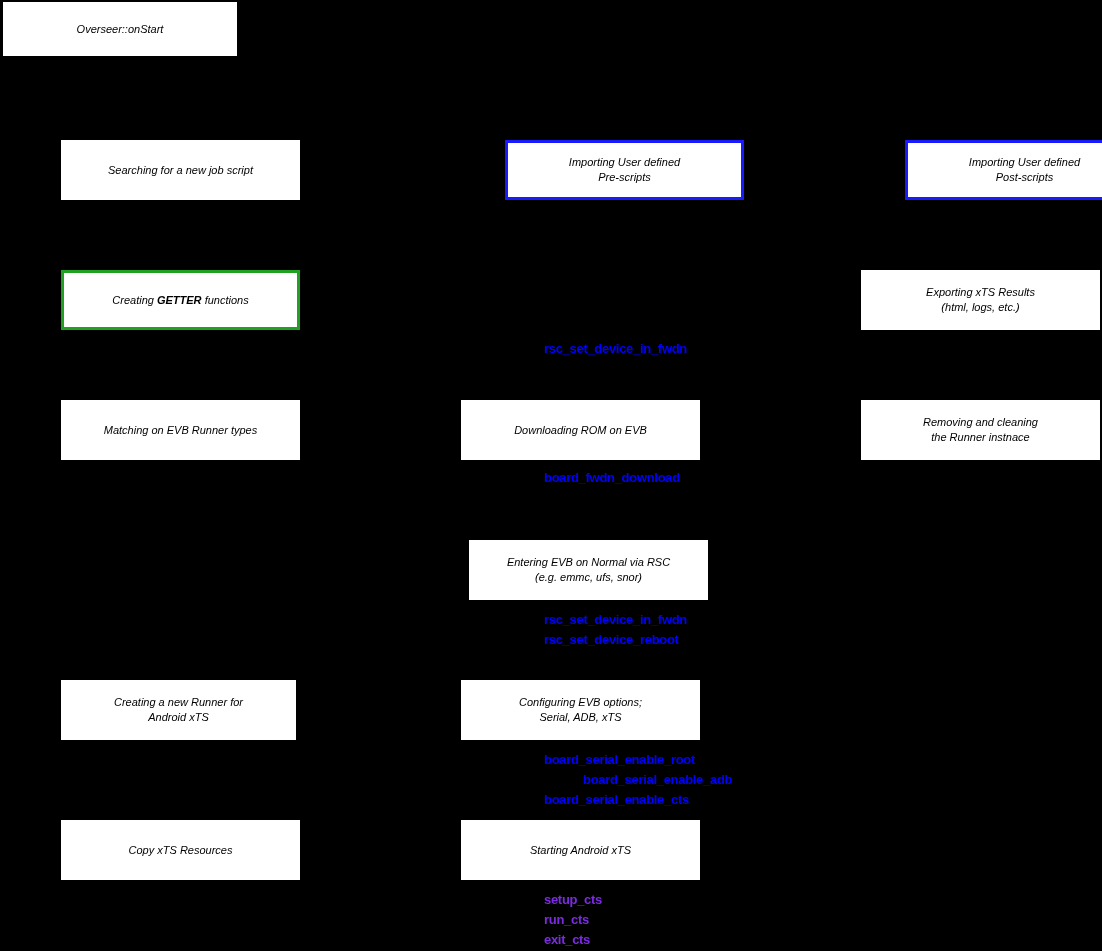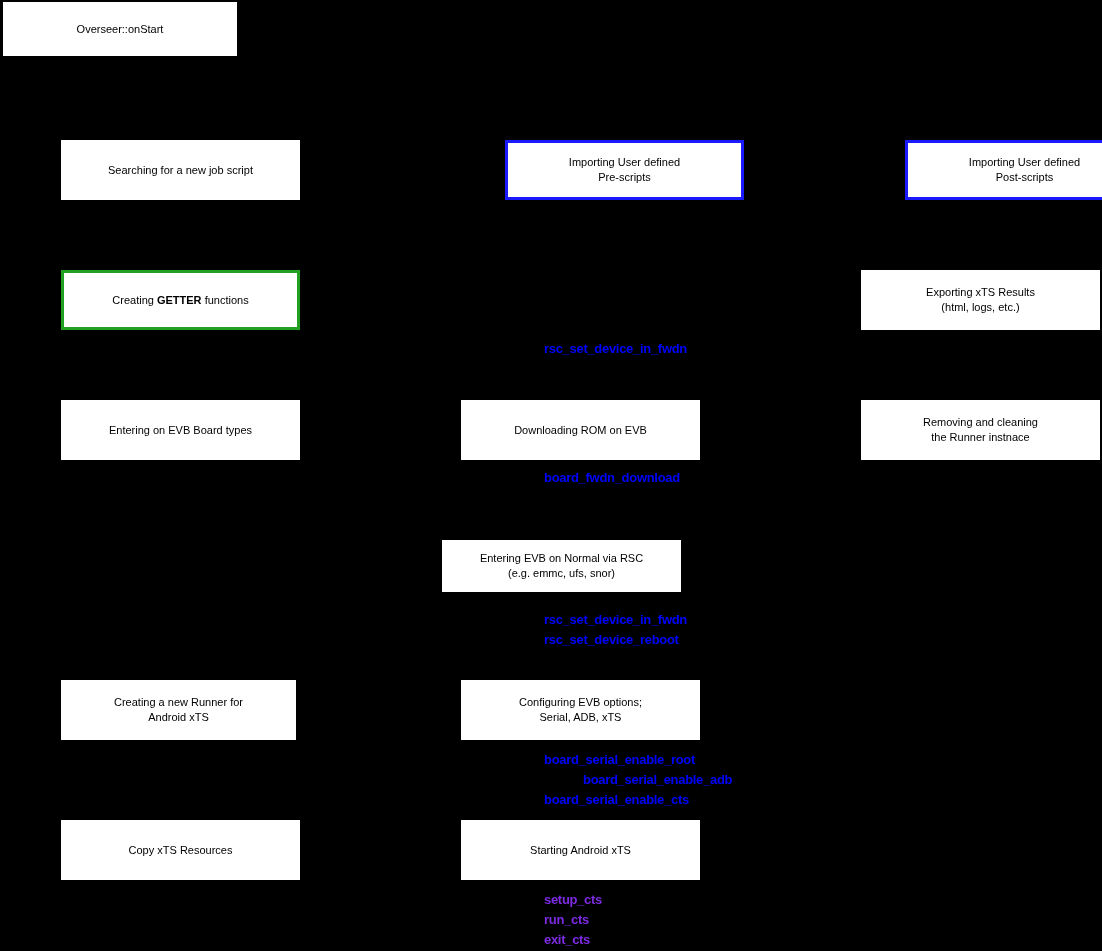--- a/index.html
+++ b/index.html
@@ -26,21 +26,21 @@
     align-items: center;
     justify-content: center;
     text-align: center;
     font-size: 11px;
     line-height: 15px;
   }
   .node.plain  { border: none; }
   .node.start  { border: 2px solid var(--black-border, #000); }
   .node.blue   { border: 3px solid var(--blue-border, #1a1aff); margin-left: 44px; }
   .node.green  { border: 3px solid var(--green-border, #21a121); }
-  .node .line { display: block; }
+  .node .line { display: block; font-style: italic; }
   .node b { font-weight: bold; }
   .func-label {
     position: absolute;
     font-weight: bold;
     font-size: 13px;
     line-height: 16px;
     letter-spacing: -0.3px;
     white-space: nowrap;
     margin-left: 22px;
   }
@@ -79,35 +79,35 @@
       </div>
     </div>
     <div class="node plain" style="left: 861px; top: 270px; width: 239px; height: 60px;">
       <div>
         <span class="line">Exporting xTS Results</span>
         <span class="line">(html, logs, etc.)</span>
       </div>
     </div>
     <div class="node plain" style="left: 61px; top: 400px; width: 239px; height: 60px;">
       <div>
-        <span class="line">Entering on EVB Board types</span>
+        <span class="line">Matching on EVB Runner types</span>
       </div>
     </div>
     <div class="node plain" style="left: 461px; top: 400px; width: 239px; height: 60px;">
       <div>
         <span class="line">Downloading ROM on EVB</span>
       </div>
     </div>
     <div class="node plain" style="left: 861px; top: 400px; width: 239px; height: 60px;">
       <div>
         <span class="line">Removing and cleaning</span>
         <span class="line">the Runner instnace</span>
       </div>
     </div>
-    <div class="node plain" style="left: 442px; top: 540px; width: 239px; height: 52px;">
+    <div class="node plain" style="left: 469px; top: 540px; width: 239px; height: 60px;">
       <div>
         <span class="line">Entering EVB on Normal via RSC</span>
         <span class="line">(e.g. emmc, ufs, snor)</span>
       </div>
     </div>
     <div class="node plain" style="left: 61px; top: 680px; width: 235px; height: 60px;">
       <div>
         <span class="line">Creating a new Runner for</span>
         <span class="line">Android xTS</span>
       </div>

